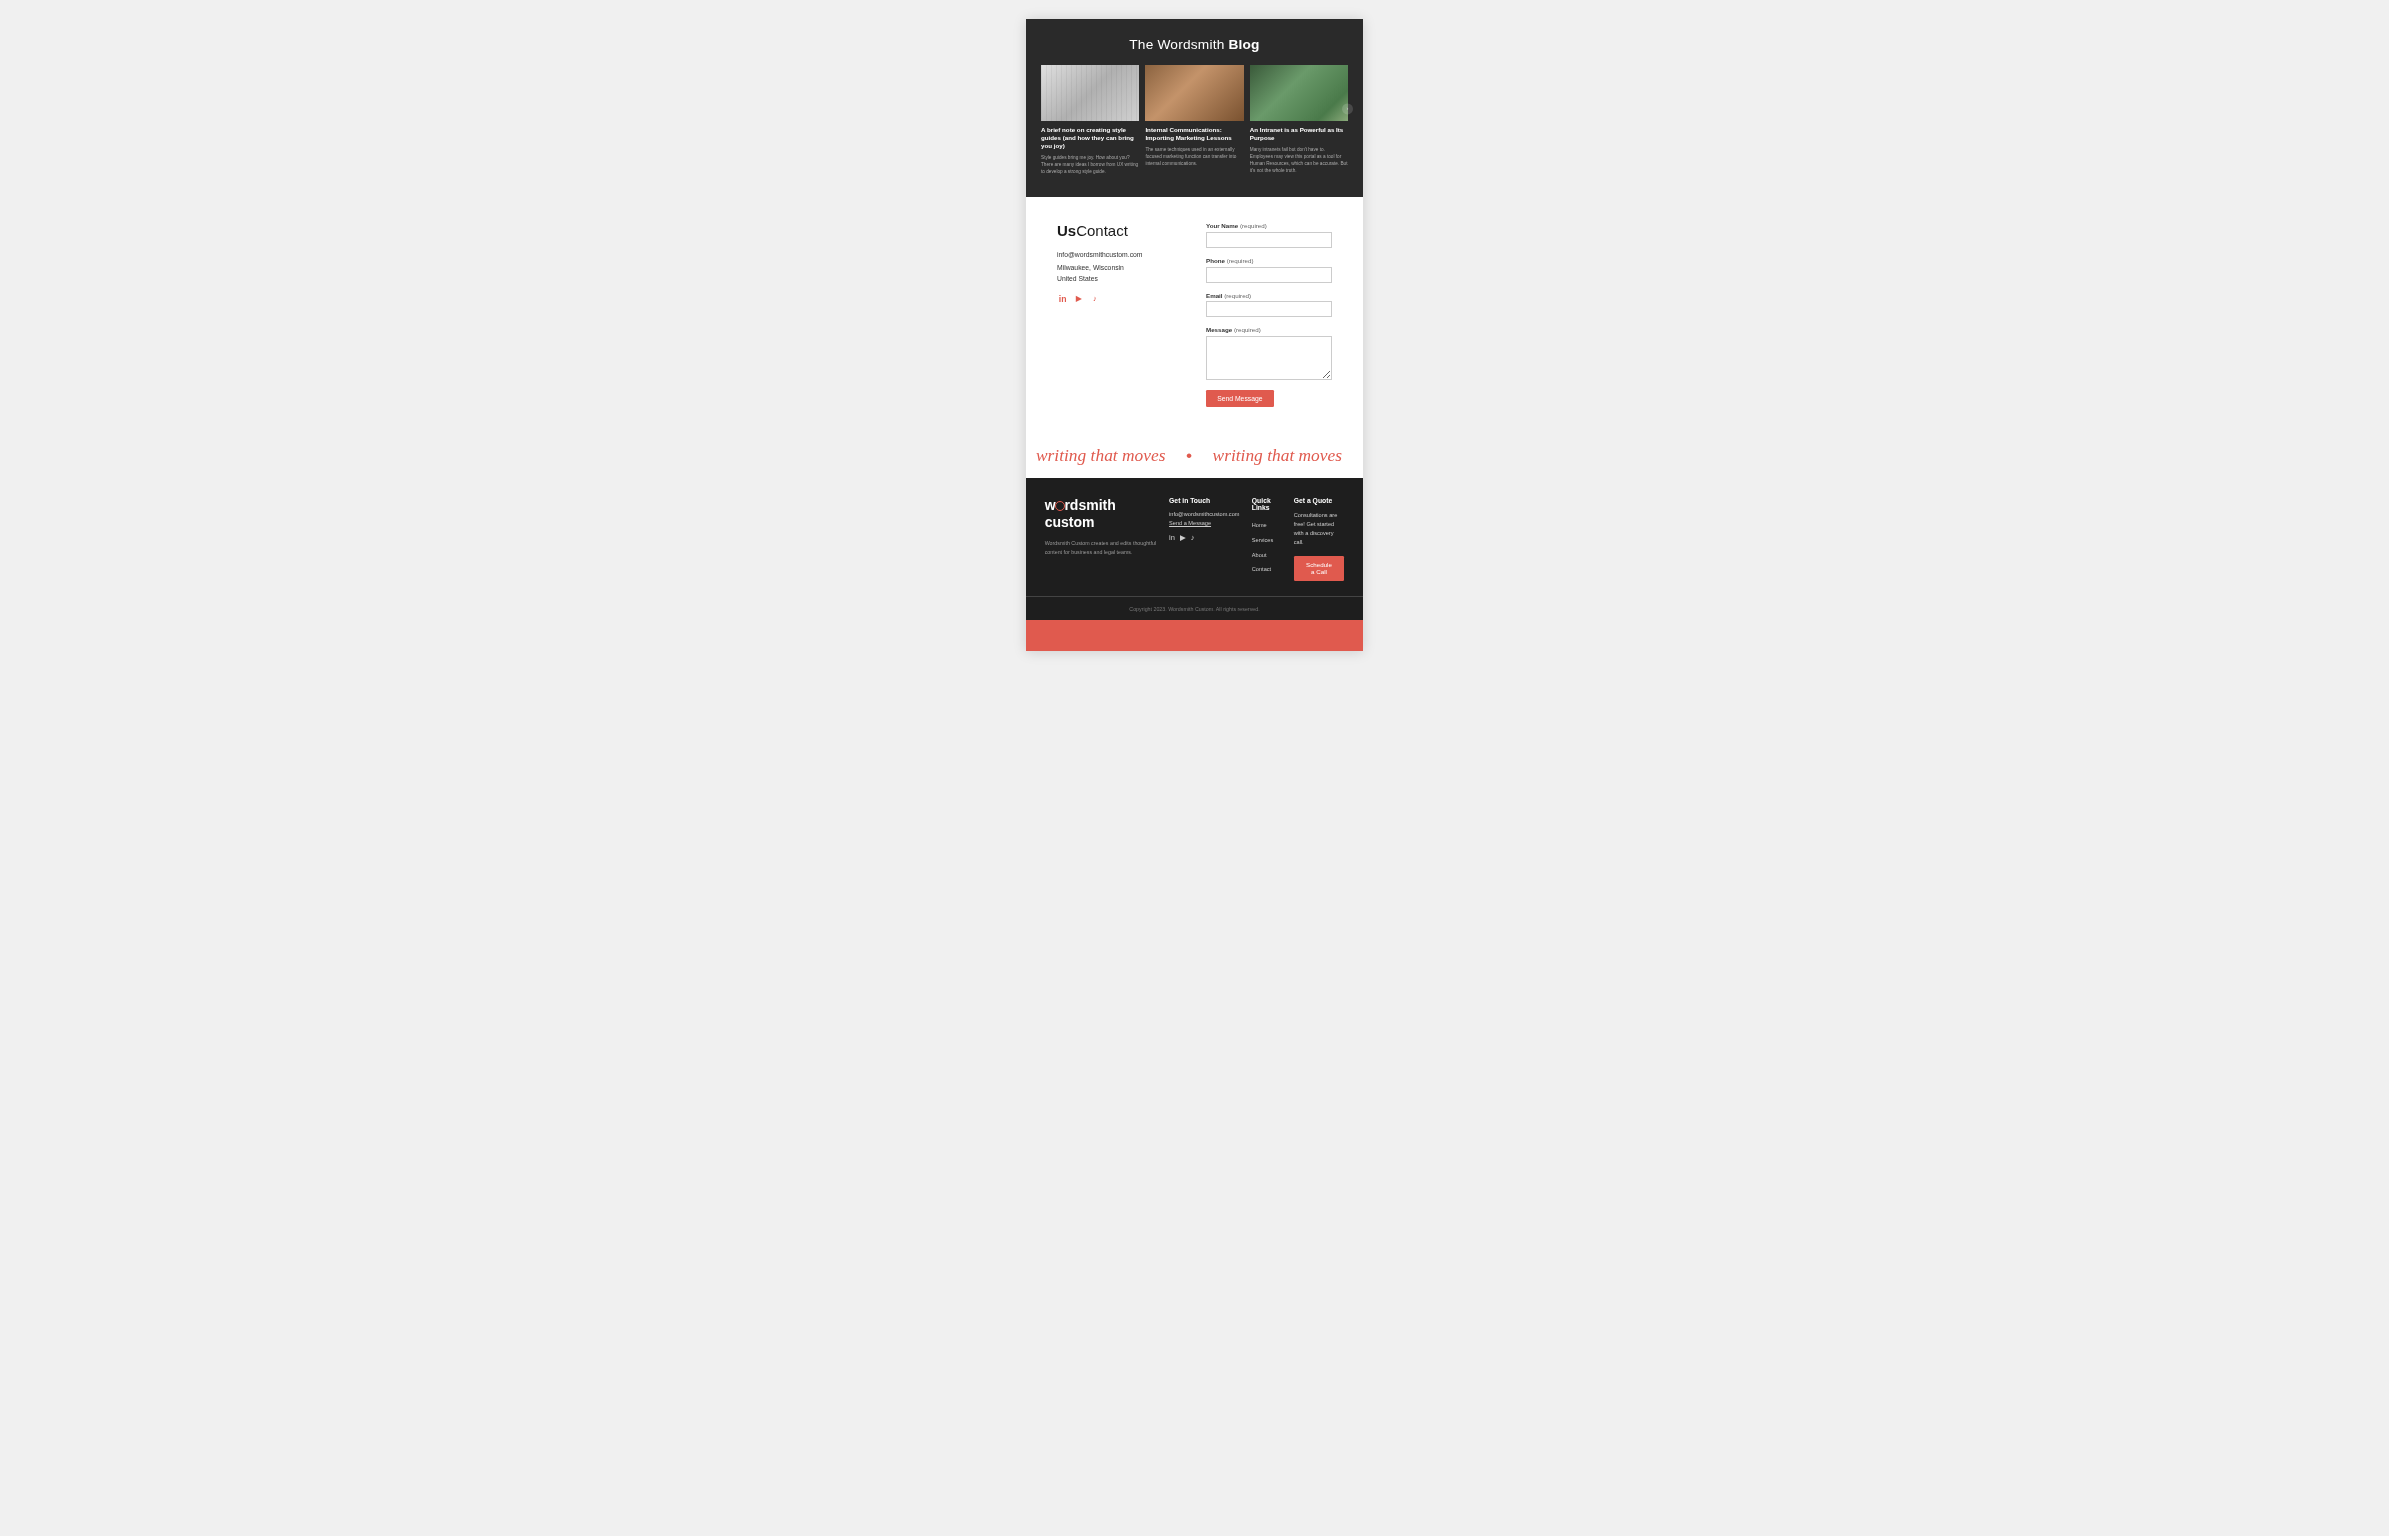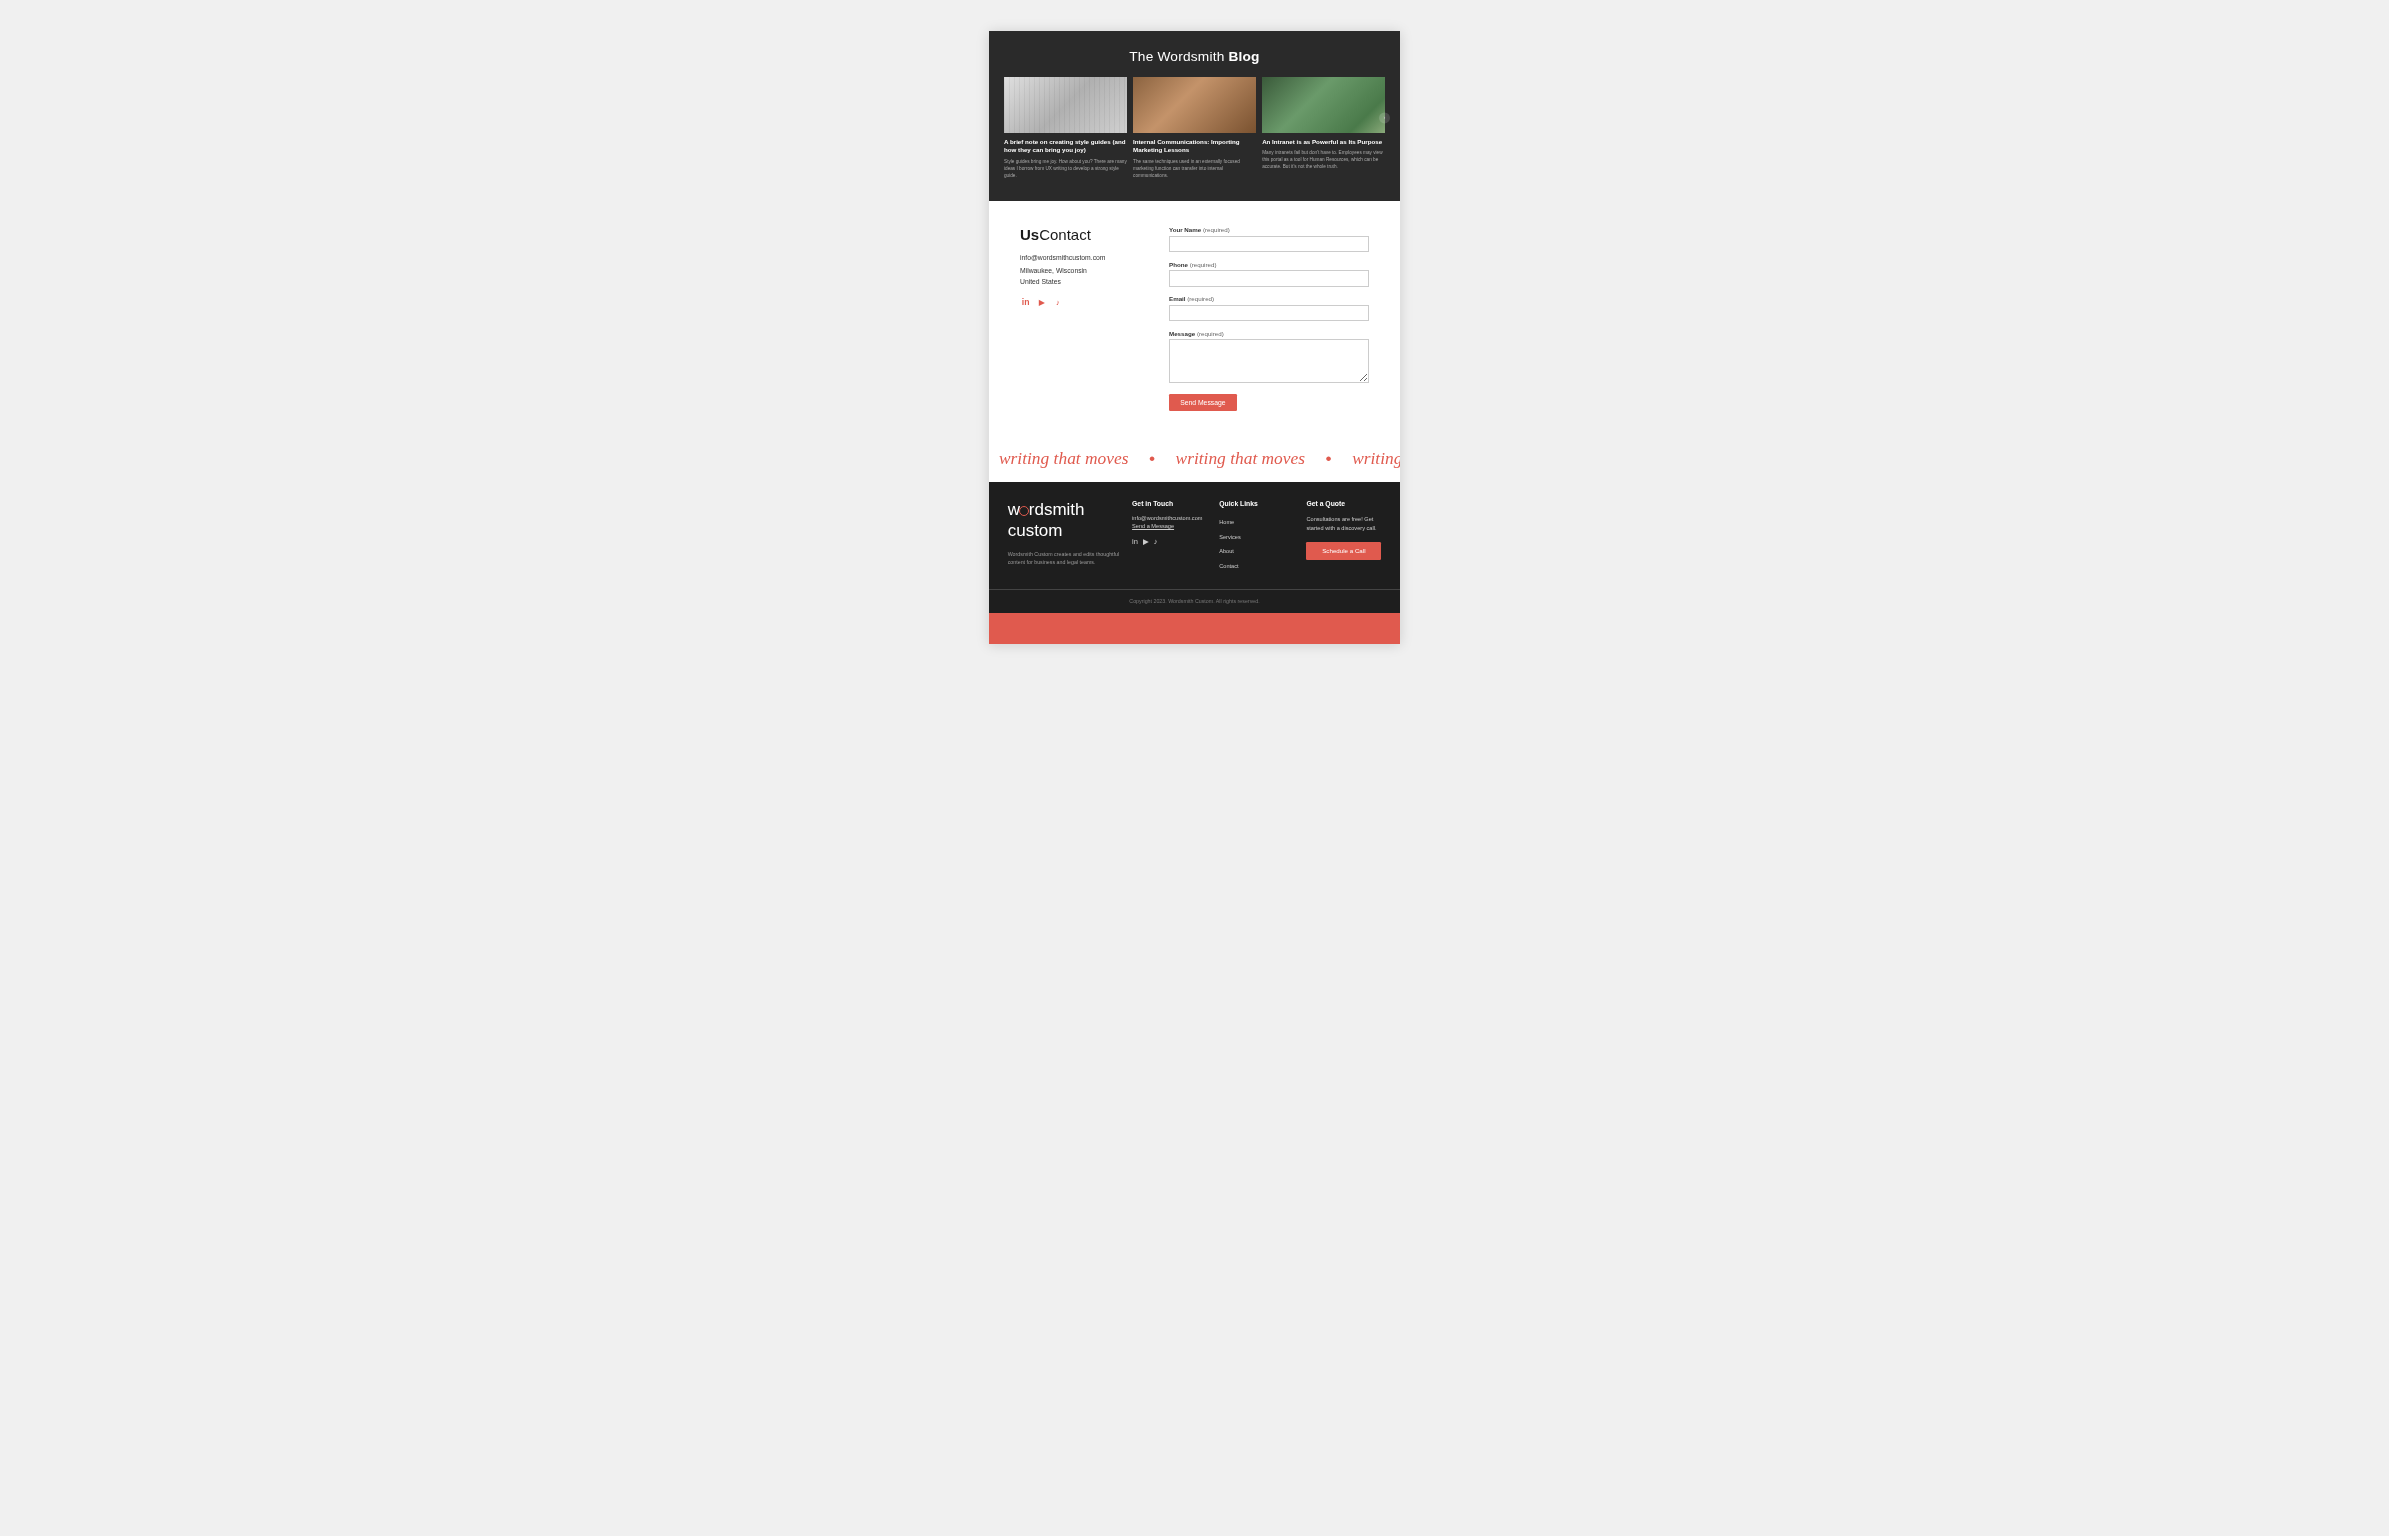--- a/index.html
+++ b/index.html
@@ -11,24 +11,23 @@
 
     .page-wrapper {
       display: flex;
       justify-content: center;
       align-items: flex-start;
       padding: 18.7px 12.4px;
       min-height: 100vh;
     }
 
     .main-container {
-      width: 411px;
+      width: 337px;
       background: #1d4ed8;
       box-shadow: 0 1.2px 12.4px rgba(0,0,0,0.15);
-      margin-top: 12px;
     }
 
     
     .blog-section {
       background: #2a2a2a;
       padding: 18.7px 15px 22.4px;
       position: relative;
     }
 
     .blog-title {
@@ -284,23 +283,23 @@
     .footer-top {
       display: grid;
       grid-template-columns: 112px 1fr 1fr 1fr;
       gap: 12.4px;
       padding-bottom: 15px;
     }
 
     .footer-logo-area {}
 
     .footer-logo {
-      font-size: 17px;
+      font-size: 14px;
       color: #fff;
-      font-weight: 400;
+      font-weight: 700;
       margin-bottom: 8.7px;
       display: block;
       line-height: 1.2;
     }
 
     .footer-logo .logo-o {
       display: inline-block;
       width: 10px;
       height: 10px;
       border: 1.2px solid #e05a4e;

